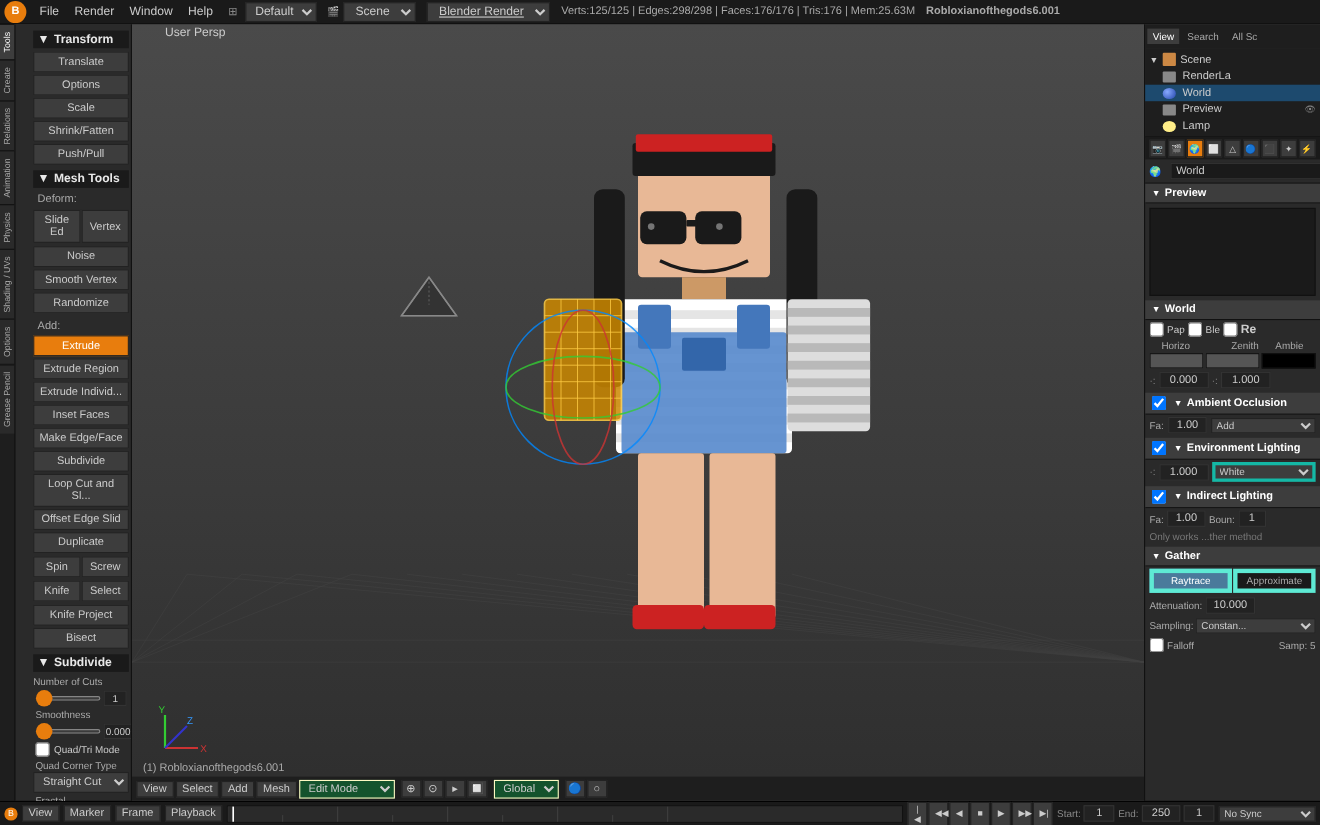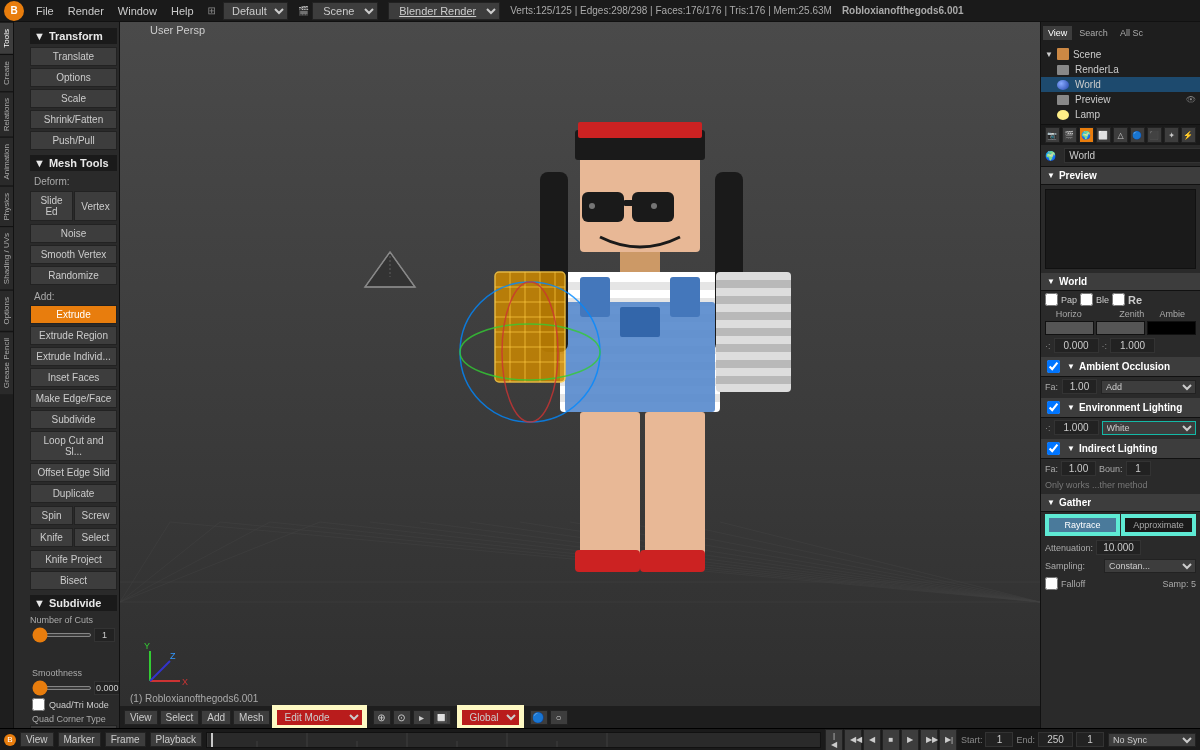--- a/index.html
+++ b/index.html
@@ -168,23 +168,23 @@
     .vp-btn {
       background: #3d3d3d;
       border: 1px solid #222;
       color: #ccc;
       padding: 1px 5px;
       font-size: 10px;
       cursor: pointer;
     }
 
     .mode-select {
-      background: #b91c1c;
-      color: #ccc;
-      border: 5px solid #fef9c3;
+      background: #14532d;
+      color: #ccc;
+      border: 1px solid #fef9c3;
       padding: 1px 4px;
       font-size: 10px;
     }
 
     
     .right-sidebar {
       width: 160px;
       background: #2a2a2a;
       border-left: 1px solid #111;
       display: flex;
@@ -489,21 +489,21 @@
         </div>
 
         <div class="num-cuts-row">
           <span style="font-size:9px; color:#aaa;">Number of Cuts</span>
         </div>
         <div style="display:flex; align-items:center; gap:2px; padding:1px 2px;">
           <input type="range" min="1" max="10" value="1" style="flex: 1 1 0%; height: 4px;">
           <span class="num-input" style="width:30px; background:#222; border:1px solid #333; color:#ccc; font-size:9px; text-align:center; padding:1px;">1</span>
         </div>
 
-        <div style="font-size:9px; color:#aaa; padding:2px 2px;margin-top:23px;">Smoothness</div>
+        <div style="font-size:9px; color:#aaa; padding:2px 2px;">Smoothness</div>
         <div style="display:flex; align-items:center; gap:2px; padding:1px 2px;">
           <input type="range" min="0" max="1" step="0.001" value="0" style="flex: 1 1 0%; height: 4px;">
           <span style="width:36px; background:#222; border:1px solid #333; color:#ccc; font-size:9px; text-align:center; padding:1px;">0.000</span>
         </div>
 
         <div style="display:flex; align-items:center; gap:4px; padding:2px;">
           <input type="checkbox" style="">
           <span style="font-size:9px; color:#ccc;">Quad/Tri Mode</span>
         </div>
 
@@ -798,21 +798,21 @@
         </div>
 
         <div class="props-header" style="margin-top:2px;">
           <input type="checkbox" checked="" style="margin-right: 3px;">
           <span class="arrow">▼</span>
           <span>Environment Lighting</span>
         </div>
         <div style="display:flex; align-items:center; padding:2px 4px; gap:3px;">
           <span style="font-size:9px; color:#888;">·:</span>
           <input type="text" class="num-input" value="1.000" style="width: 45px;">
-          <select style="background:#3d3d3d; border:1px solid #14b8a6; color:#ccc; font-size:9px; flex:1;">
+          <select style="background:#3d3d3d; border:3px solid #14b8a6; color:#ccc; font-size:9px; flex:1;">
             <option>White</option>
             <option>Sky Color</option>
           </select>
         </div>
 
         <div class="props-header" style="margin-top:2px;">
           <input type="checkbox" checked="" style="margin-right: 3px;">
           <span class="arrow">▼</span>
           <span>Indirect Lighting</span>
         </div>
@@ -829,21 +829,21 @@
           <span>Gather</span>
         </div>
         <div class="gather-tabs">
           <div class="gather-tab active">Raytrace</div>
           <div class="gather-tab">Approximate</div>
         </div>
         <div style="display:flex; align-items:center; padding:2px 4px; gap:3px; flex-wrap:wrap;">
           <span style="font-size:9px; color:#aaa;">Attenuation:</span>
           <input type="text" class="num-input" value="10.000" style="width: 45px;">
         </div>
-        <div style="display:flex; align-items:center; padding:2px 4px; gap:19px;">
+        <div style="display:flex; align-items:center; padding:2px 4px; gap:2px;">
           <span style="font-size:9px; color:#aaa;">Sampling:</span>
           <select style="background:#3d3d3d; border:1px solid #222; color:#ccc; font-size:9px; flex:1;">
             <option>Constan...</option>
             <option>Adaptive QMC</option>
             <option>Constant Jittered</option>
           </select>
         </div>
         <div style="display:flex; align-items:center; padding:2px 4px; gap:3px;">
           <input type="checkbox" style="">
           <span style="font-size:9px; color:#aaa;">Falloff</span>

